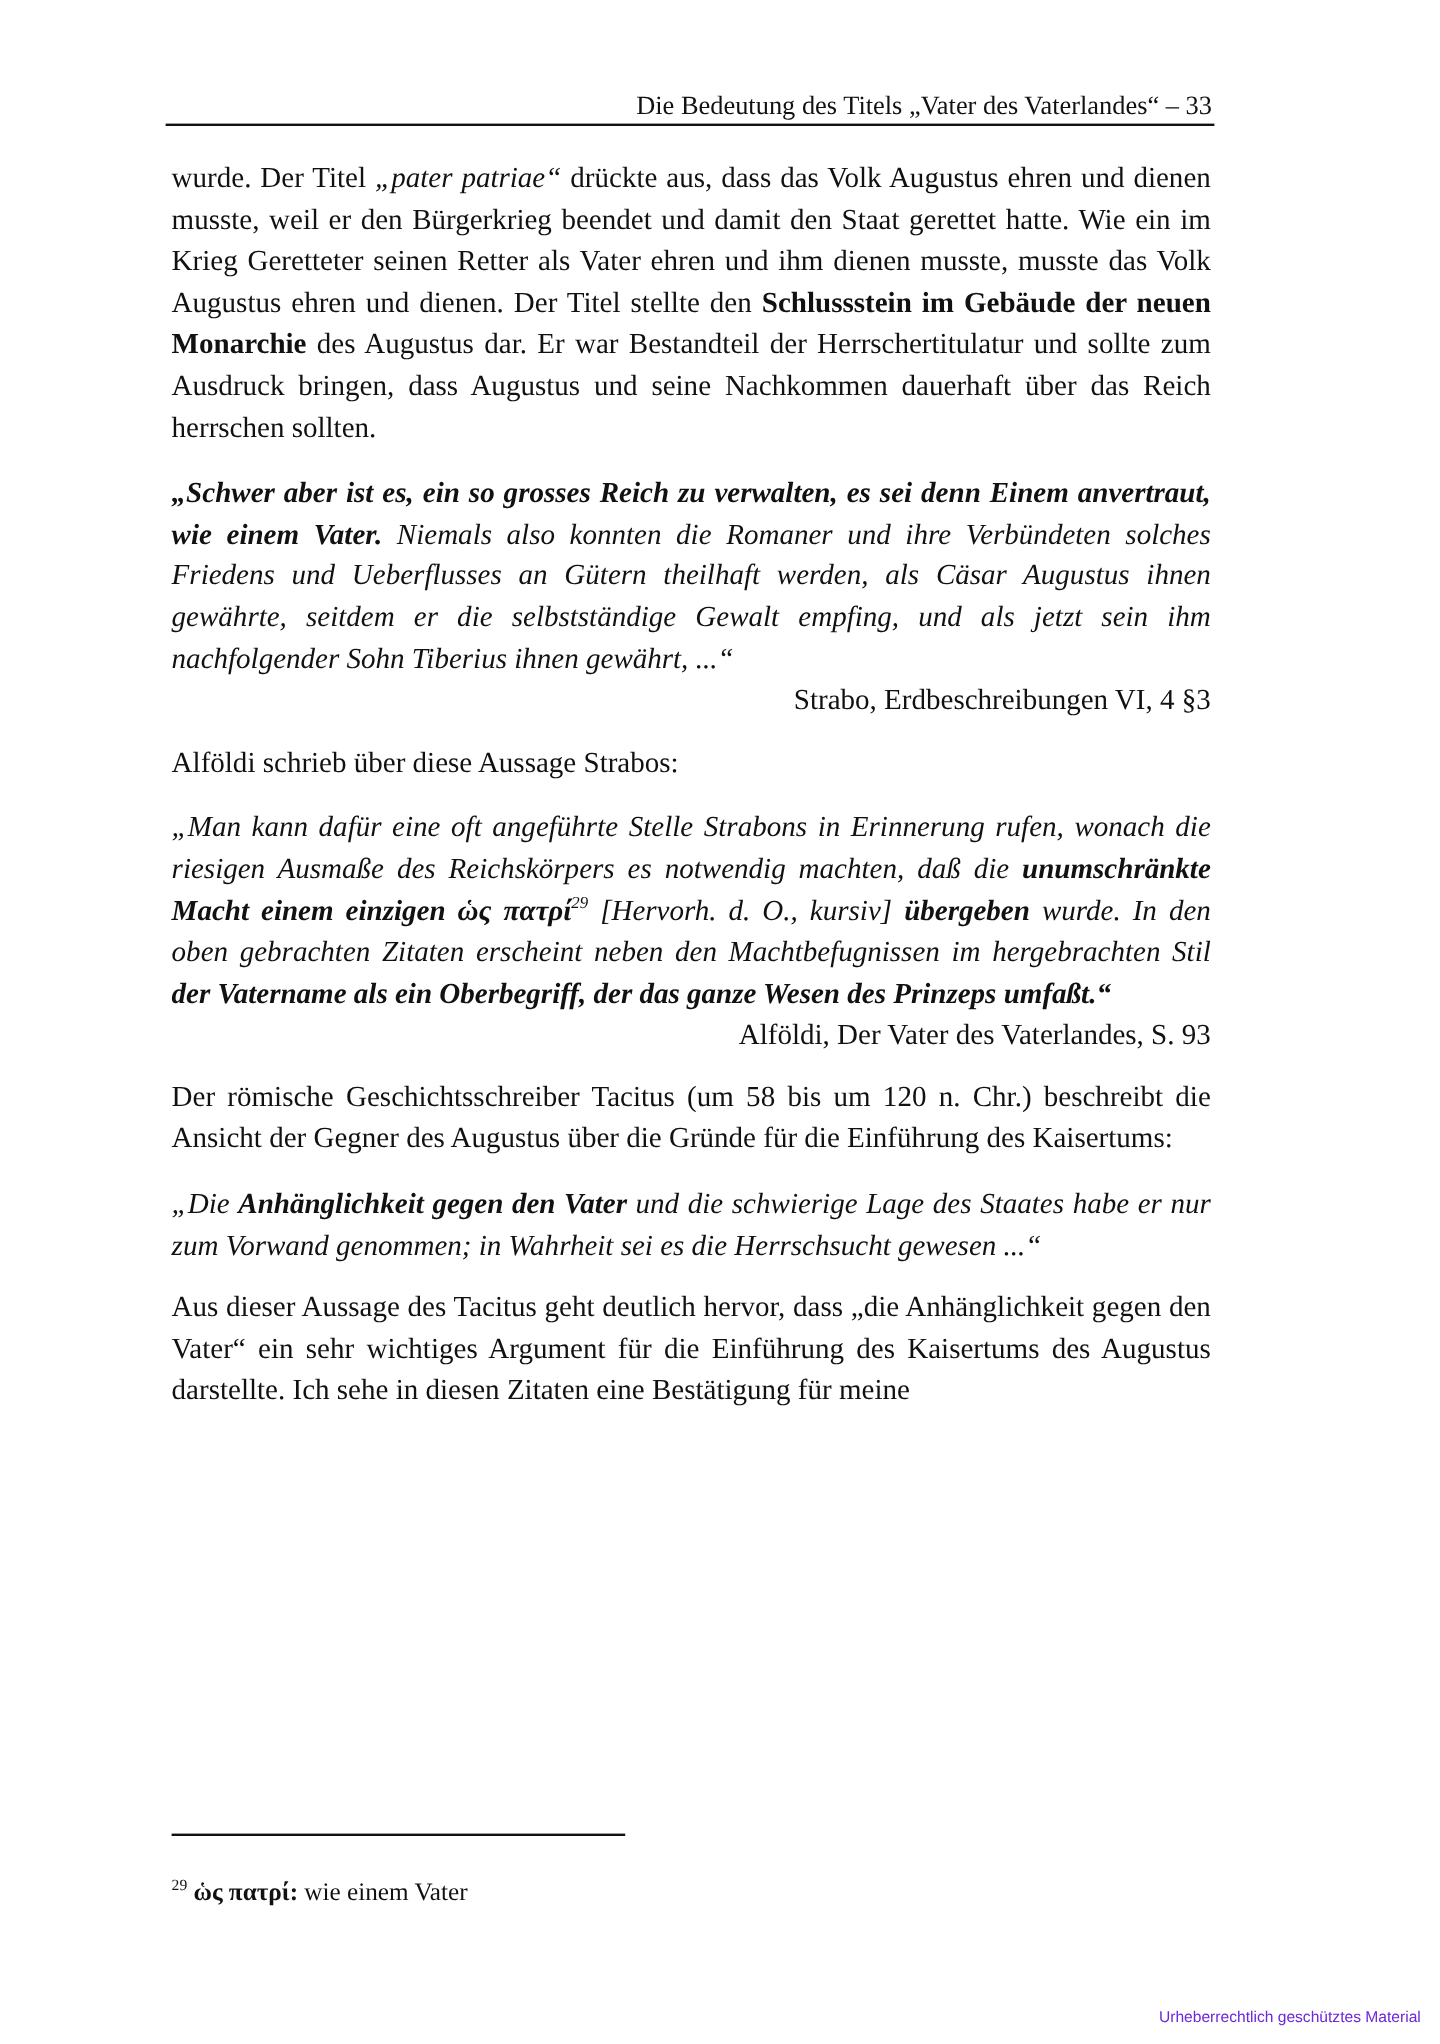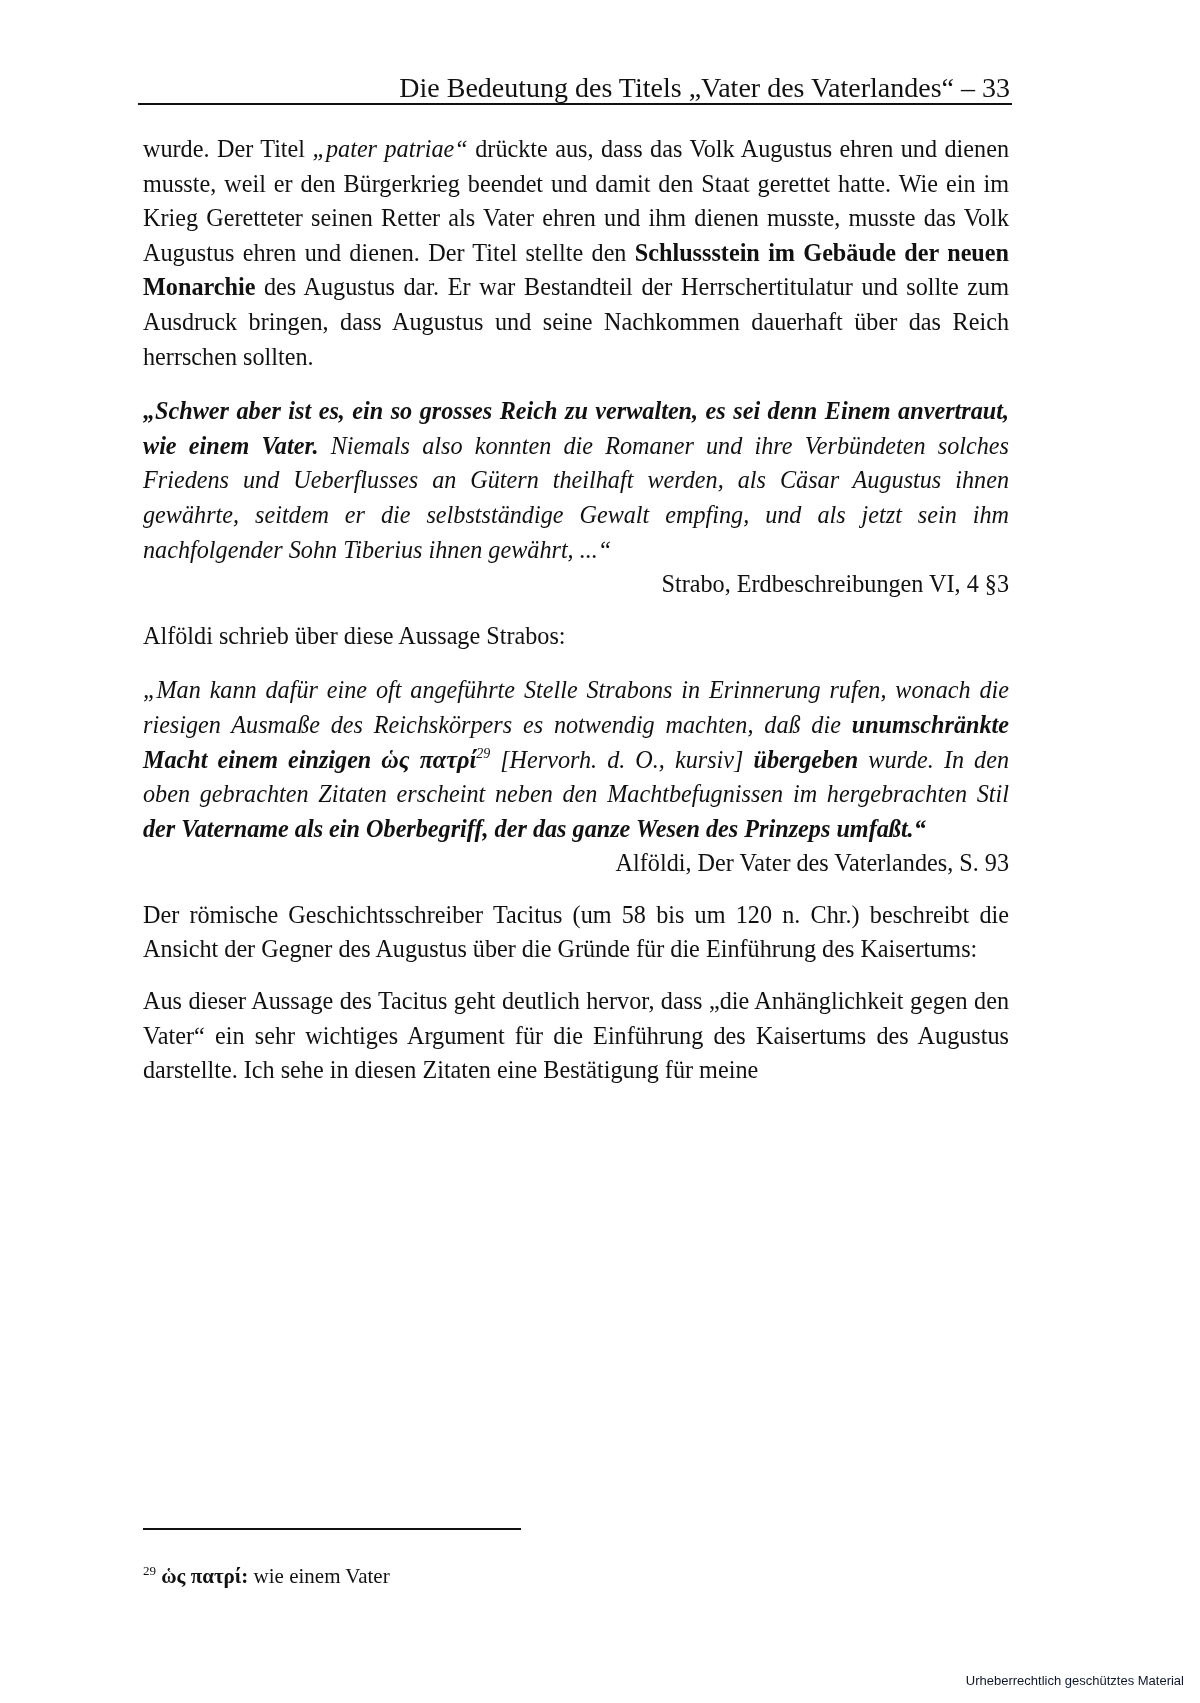--- a/index.html
+++ b/index.html
@@ -1,35 +1,35 @@
 <!DOCTYPE html>
 <html><head>
 <meta charset="utf-8">
 <style>
   html, body { margin: 0; padding: 0; background: #ffffff; }
   body { width: 1200px; height: 1703px; position: relative; overflow: hidden;
          font-family: "Liberation Serif", "DejaVu Serif", serif; color: #111; }
   .header { position: absolute; left: 138px; top: 74px; width: 872px; height: 28px;
-            text-align: right; font-size: 28px; line-height: 28px; }
+            text-align: right; font-size: 22px; line-height: 28px; }
   .header-rule { position: absolute; left: 138px; top: 103px; width: 874px; height: 0;
                  border-top: 2px solid #111; }
   .body { position: absolute; left: 143px; top: 132px; width: 866px;
           font-size: 24.2px; line-height: 34.6px; text-align: justify; }
   .para { margin: 0 0 17px 0; }
   .quote { font-style: italic; margin-top: 20px; }
   .src { text-align: right; }
   b { font-weight: bold; }
   i { font-style: italic; }
   .fn-rule { position: absolute; left: 143px; top: 1528px; width: 378px; height: 0;
              border-top: 2px solid #111; }
   .footnote { position: absolute; left: 143px; top: 1552px; font-size: 21px; line-height: 38px; }
   .footnote sup { font-size: 13px; vertical-align: 8px; }
   sup.ref { font-size: 14px; vertical-align: 10px; line-height: 0; }
   .watermark { position: absolute; right: 16px; top: 1673px; font-family: "Liberation Sans", sans-serif;
-               font-size: 13px; color: #0f172a; }
+               font-size: 13px; color: #6d28d9; }
 </style>
 </head>
 <body>
 
 <div class="header">Die Bedeutung des Titels „Vater des Vaterlandes“ – 33</div>
 <div class="header-rule"></div>
 
 <div class="body">
   <p class="para"><span>wurde. Der Titel </span><i>„pater patriae“</i><span> drückte aus, dass das Volk Augustus ehren und dienen musste, weil er den Bürgerkrieg beendet und damit den Staat gerettet hatte. Wie ein im Krieg Geretteter seinen Retter als Vater ehren und ihm dienen musste, musste das Volk Augustus ehren und dienen. Der Titel stellte den </span><b>Schlussstein im Gebäude der neuen Monarchie</b><span> des Augustus dar. Er war Bestandteil der Herr­schertitulatur und sollte zum Ausdruck bringen, dass Augustus und seine Nach­kommen dauerhaft über das Reich herrschen sollten.</span></p>
 
@@ -39,20 +39,21 @@
     <div class="src">Strabo, Erdbeschreibungen VI, 4 §3</div>
   </div>
 
   <p class="para">Alföldi schrieb über diese Aussage Strabos:</p>
 
   <div class="para quote"><span>„Man kann dafür eine oft angeführte Stelle Strabons in Erinnerung rufen, wonach die riesigen Ausmaße des Reichskörpers es notwendig machten, daß die </span><b>unum­schränkte Macht einem einzigen ὡς πατρί</b><sup class="ref">29</sup><span> [Hervorh. d. O., kursiv] </span><b>übergeben</b><span> wurde. In den oben gebrachten Zitaten erscheint neben den Machtbefugnissen im hergebrachten Stil </span><b>der Vatername als ein Oberbegriff, der das ganze Wesen des Prinzeps umfaßt.“</b><span style="font-style:normal; float:right;">Alföldi, Der Vater des Vaterlandes, S. 93</span><div style="clear:both"></div></div>
 
   <p class="para">Der römische Geschichtsschreiber Tacitus (um 58 bis um 120 n. Chr.) beschreibt die Ansicht der Gegner des Augustus über die Gründe für die Einführung des Kai­sertums:</p>
 
   <div class="para">
+    <div class="quote"><span>„Die </span><b>Anhänglichkeit gegen den Vater</b><span> und die schwierige Lage des Staates habe er nur zum Vorwand genommen; in Wahrheit sei es die Herrschsucht gewesen ...“</span></div>
   </div>
 
   <p class="para">Aus dieser Aussage des Tacitus geht deutlich hervor, dass „die Anhänglichkeit ge­gen den Vater“ ein sehr wichtiges Argument für die Einführung des Kaisertums des Augustus darstellte. Ich sehe in diesen Zitaten eine Bestätigung für meine</p>
 </div>
 
 <div class="fn-rule"></div>
 <div class="footnote"><sup>29</sup> <b>ὡς πατρί:</b><span> wie einem Vater</span></div>
 
 <div class="watermark">Urheberrechtlich geschütztes Material</div>
 

